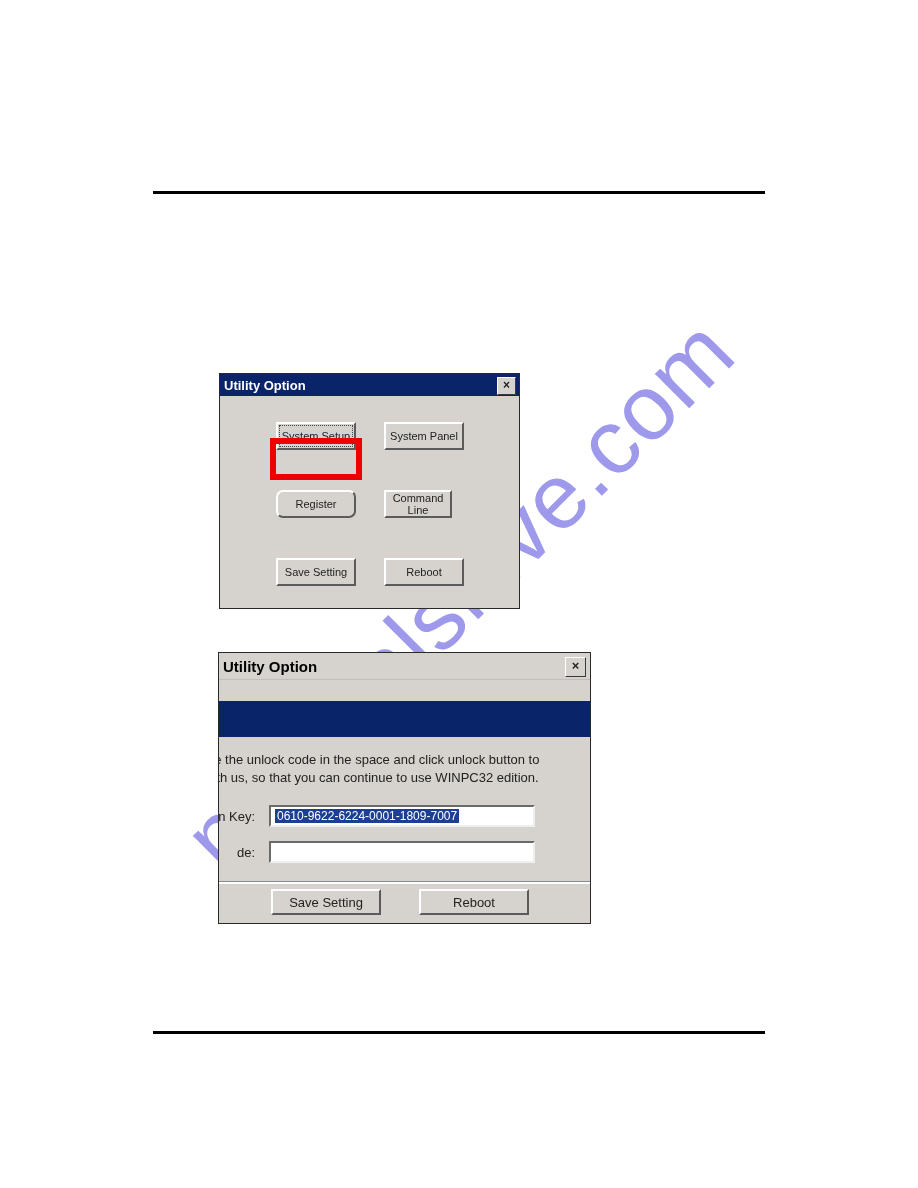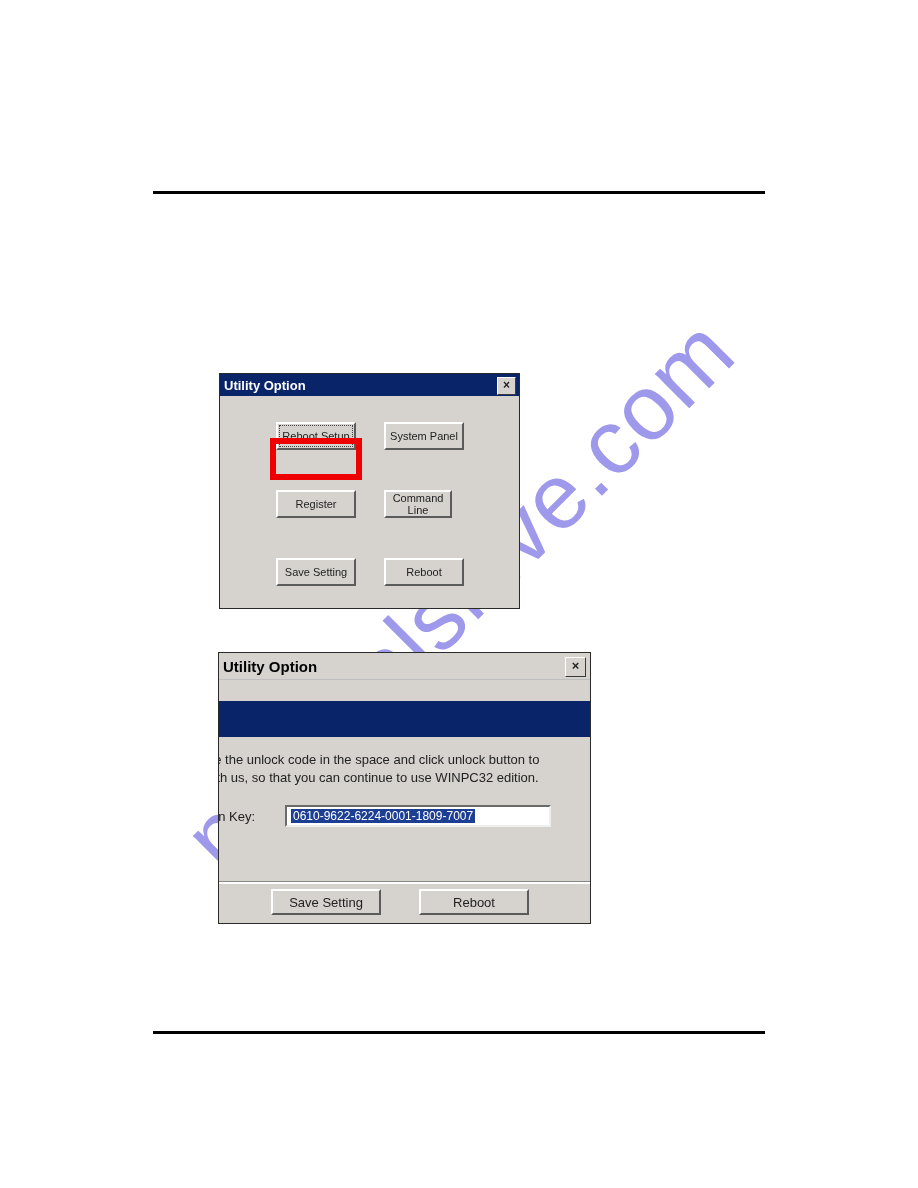--- a/index.html
+++ b/index.html
@@ -122,21 +122,21 @@
     justify-content: center;
   }
   .red-box {
     position: absolute;
     border: 6px solid #ee0000;
     box-sizing: border-box;
     pointer-events: none;
   }
   .dlg1 .b11 { left: 56px;  top: 26px;  width: 80px; height: 28px; }
   .dlg1 .b12 { left: 164px; top: 26px;  width: 80px; height: 28px; }
-  .dlg1 .b21 { left: 56px;  top: 94px;  width: 80px; height: 28px; }
+  .dlg1 .b21 { left: 56px;  top: 94px;  width: 80px; height: 28px; border-radius: 7px; }
   .dlg1 .b22 { left: 164px; top: 94px;  width: 68px; height: 28px; }
   .dlg1 .b31 { left: 56px;  top: 162px; width: 80px; height: 28px; }
   .dlg1 .b32 { left: 164px; top: 162px; width: 80px; height: 28px; }
   .dlg1 .redsel { left: 50px; top: 42px; width: 92px; height: 42px; }
 
   
   .dlg2 {
     position: absolute;
     left: 218px;
     top: 652px;
@@ -252,41 +252,41 @@
   }
   .dlg2 .btnrow .win-btn {
     position: absolute;
     width: 110px;
     height: 26px;
     font-size: 13px;
   }
   .dlg2 .btnrow .bs { left: 52px; }
   .dlg2 .btnrow .br { left: 200px; }
   .lbl { color: #222; min-width: 48px; text-align: right; }
-  .key-field { width: 266px; margin-left: 20px; }
+  .key-field { width: 266px; margin-left: 4px; }
   .code-field { width: 266px; margin-left: 4px; }
 </style>
 </head>
 <body>
 
 <div class="page">
 
   <div class="hr top"></div>
 
   <div class="watermark">manualshive.com</div>
 
   <div class="dlg1">
     <div class="titlebar">
       <span>Utility Option</span>
       <div class="close-btn">×</div>
     </div>
     <div class="dlg1-body">
       <div class="win-btn focused b11">
         <div class="inner">
-            <span>Reboot Setup</span>
+            <span>System Setup</span>
           </div>
       </div>
       <div class="win-btn b12">
         <span>System Panel</span>
       </div>
       <div class="win-btn b21">
         <span>Register</span>
       </div>
       <div class="win-btn b22">
         <span>Command Line</span>
@@ -313,20 +313,26 @@
       <span>vith us, so that you can continue to use WINPC32 edition.</span>
     </div>
 
     <div class="row1">
       <span class="lbl">on Key:</span>
       <div class="field key-field">
         <span class="sel">0610-9622-6224-0001-1809-7007</span>
       </div>
     </div>
 
+    <div class="row2">
+      <span class="lbl">de:</span>
+      <div class="field code-field">
+        <span></span>
+      </div>
+    </div>
 
     <div class="divider"></div>
 
     <div class="btnrow">
       <div class="win-btn bs">
         <span>Save Setting</span>
       </div>
       <div class="win-btn br">
         <span>Reboot</span>
       </div>

